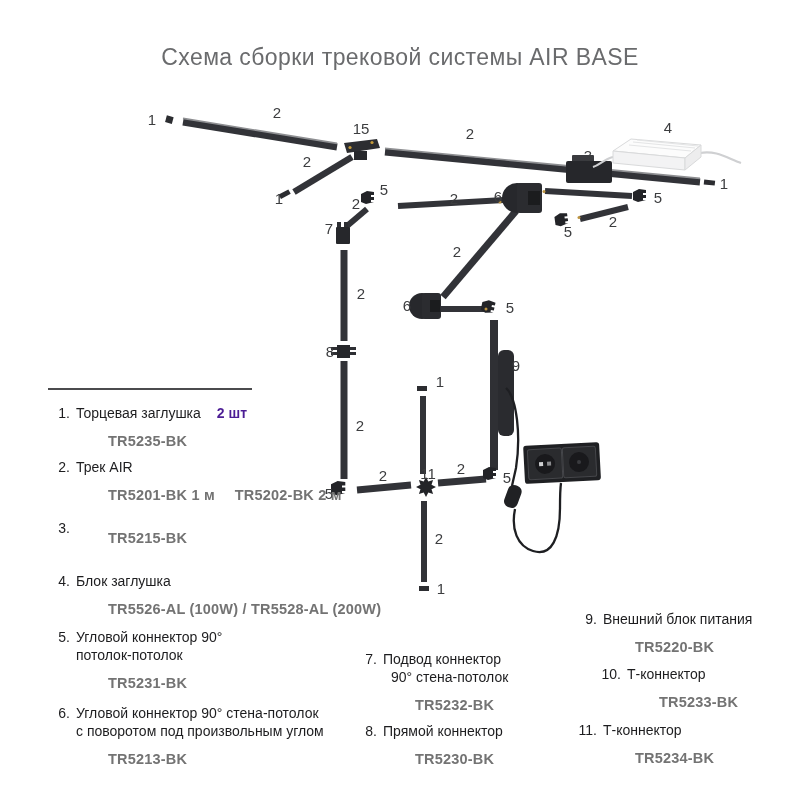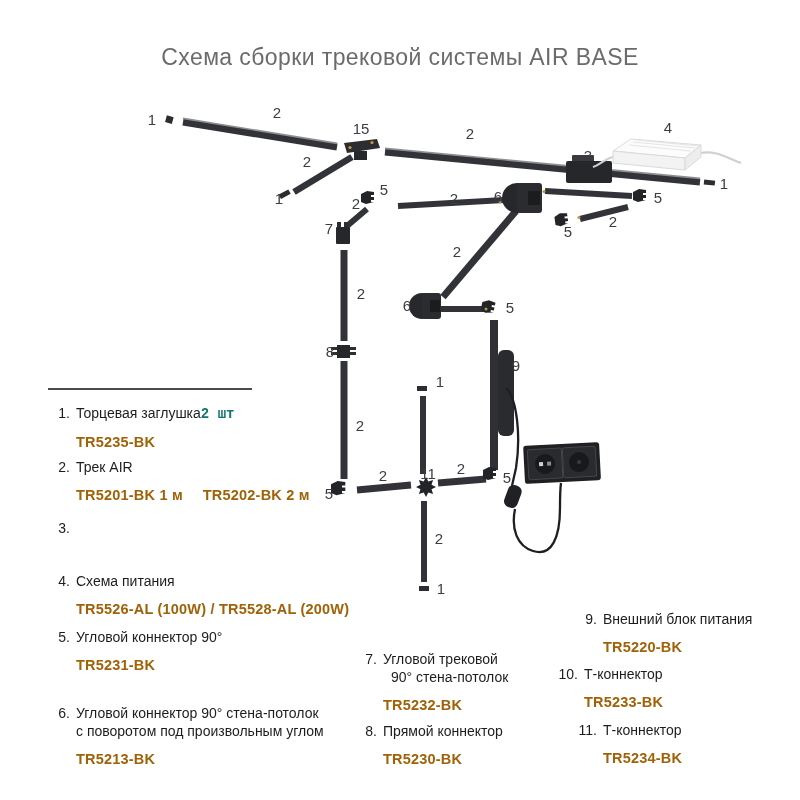--- a/index.html
+++ b/index.html
@@ -15,22 +15,22 @@
   svg.diagram{position:absolute;left:0;top:0;}
   .label-layer{position:absolute;inset:0;pointer-events:none;}
   .dlabel{
     position:absolute;transform:translate(-50%,-50%);
     font-size:15px;color:#3c3d3f;white-space:nowrap;
   }
   .rule{position:absolute;left:48px;top:388px;width:204px;height:2px;background:#4b4b4d;}
   .legend-item{position:absolute;display:flex;font-size:14px;line-height:18px;color:#1d1d1f;}
   .li-num{min-width:14px;text-align:right;margin-right:6px;}
   .li-right .li-num{min-width:24px;}
-  .li-name .nb{margin-left:0;font-weight:bold;color:#0f766e;font-family:Liberation Mono, monospace;}
-  .li-code{font-weight:bold;color:#a16207;margin-top:10px;font-size:14.5px;letter-spacing:.2px;}
+  .li-name .nb{margin-left:16px;font-weight:bold;color:#4c1d95;}
+  .li-code{font-weight:bold;color:#737373;margin-top:10px;font-size:14.5px;letter-spacing:.2px;margin-left:32px;}
   .code2{margin-left:20px;}
   .name2:empty,.nb:empty{display:none;}
   .code2:empty{display:none;}
   .indent8{padding-left:8px;}
 </style>
 </head>
 <body>
 
 <div class="page">
 
@@ -212,53 +212,55 @@
       <div class="li-name"><span>Трек AIR</span></div>
 
       <div class="li-code"><span>TR5201-BK  1 м</span><span class="code2">TR5202-BK  2 м</span></div>
     </div>
   </div>
 
   <div class="legend-item" style="left:56px;top:519px;">
     <span class="li-num">3.</span>
     <div>
 
+      <div class="li-code"><span>TR5215-BK</span></div>
     </div>
   </div>
 
   <div class="legend-item" style="left:56px;top:572px;">
     <span class="li-num">4.</span>
     <div>
-      <div class="li-name"><span>Схема питания</span></div>
+      <div class="li-name"><span>Блок заглушка</span></div>
 
       <div class="li-code"><span>TR5526-AL (100W) / TR5528-AL (200W)</span></div>
     </div>
   </div>
 
   <div class="legend-item" style="left:56px;top:628px;">
     <span class="li-num">5.</span>
     <div>
       <div class="li-name"><span>Угловой коннектор 90°</span></div>
+      <div class="li-name name2">потолок-потолок</div>
       <div class="li-code"><span>TR5231-BK</span></div>
     </div>
   </div>
 
   <div class="legend-item" style="left:56px;top:704px;">
     <span class="li-num">6.</span>
     <div>
       <div class="li-name"><span>Угловой коннектор 90° стена-потолок</span></div>
       <div class="li-name name2">с поворотом под произвольным углом</div>
       <div class="li-code"><span>TR5213-BK</span></div>
     </div>
   </div>
 
   <div class="legend-item" style="left:363px;top:650px;">
     <span class="li-num">7.</span>
     <div>
-      <div class="li-name">Угловой трековой</div>
+      <div class="li-name">Подвод коннектор</div>
       <div class="li-name name2 indent8">90° стена-потолок</div>
       <div class="li-code">TR5232-BK</div>
     </div>
   </div>
 
   <div class="legend-item" style="left:363px;top:722px;">
     <span class="li-num">8.</span>
     <div>
       <div class="li-name">Прямой коннектор</div>
 
@@ -267,21 +269,21 @@
   </div>
 
   <div class="legend-item li-right" style="left:573px;top:610px;">
     <span class="li-num">9.</span>
     <div>
       <div class="li-name">Внешний блок питания</div>
       <div class="li-code">TR5220-BK</div>
     </div>
   </div>
 
-  <div class="legend-item li-right" style="left:554px;top:665px;">
+  <div class="legend-item li-right" style="left:597px;top:665px;">
     <span class="li-num">10.</span>
     <div>
       <div class="li-name">Т-коннектор</div>
       <div class="li-code">TR5233-BK</div>
     </div>
   </div>
 
   <div class="legend-item li-right" style="left:573px;top:721px;">
     <span class="li-num">11.</span>
     <div>

